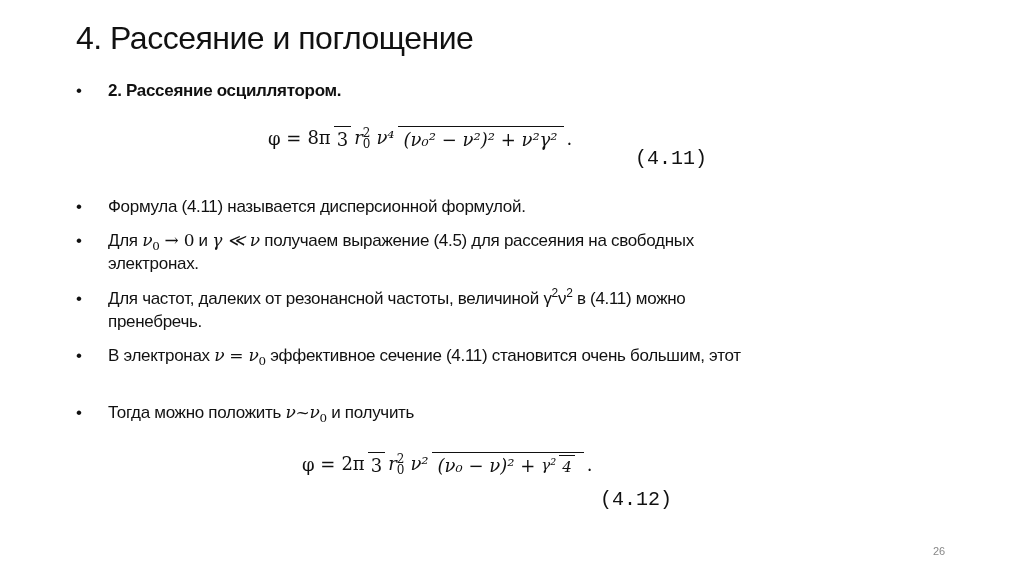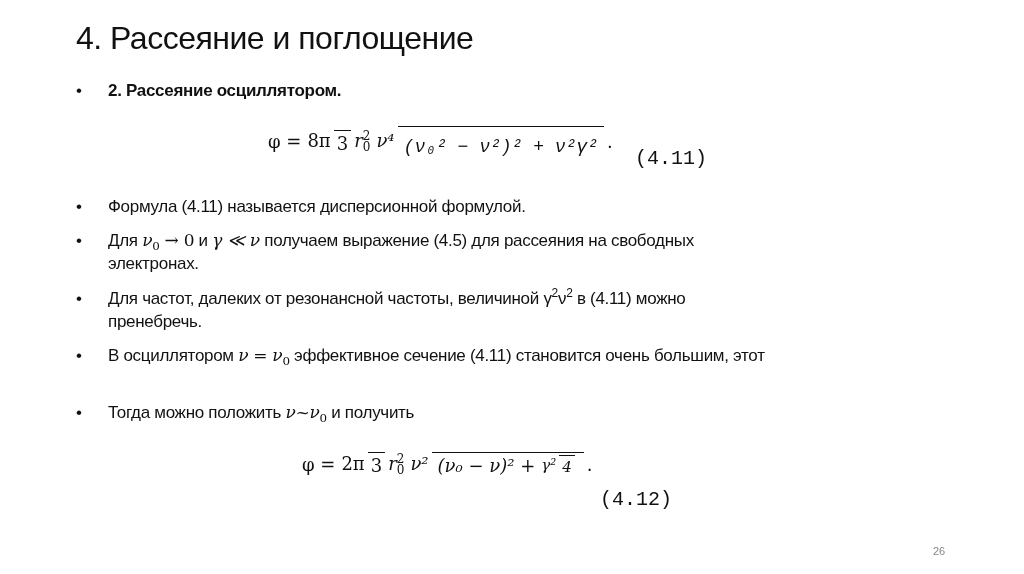--- a/index.html
+++ b/index.html
@@ -35,21 +35,21 @@
   <span class="frac">
     <span class="num">8π</span>
     <span class="den">3</span>
   </span>
   <span class="m"><span>r</span><span style="display:inline-flex;flex-direction:column;font-size:12px;line-height:11px;vertical-align:middle;font-style:normal;">
         <span>2</span>
         <span>0</span>
       </span></span>
   <span class="frac m">
     <span class="num">ν⁴</span>
-    <span class="den" style="padding:10px 6px 0;font-family:Liberation Mono, monospace;">(ν₀² − ν²)² + ν²γ²</span>
+    <span class="den" style="padding:2px 6px 0;">(ν₀² − ν²)² + ν²γ²</span>
   </span>
   <span>.</span>
 </div>
 <div class="eqno" style="left:635px; top:147px;">(4.11)</div>
 
 <div class="bullet" style="top:195px;">
   <span class="dot">•</span>
   <span class="txt">Формула (4.11) называется дисперсионной формулой.</span>
 </div>
 
@@ -58,21 +58,21 @@
   <span class="txt"><span>Для </span><span class="m">ν</span><sub class="mr">0</sub><span class="mr"> → 0</span><span> и </span><span class="m">γ ≪ ν</span><span> получаем выражение (4.5) для рассеяния на свободных</span><br><span>электронах.</span></span>
 </div>
 
 <div class="bullet" style="top:287px;">
   <span class="dot">•</span>
   <span class="txt"><span>Для частот, далеких от резонансной частоты, величиной γ</span><sup>2</sup><span>ν</span><sup>2</sup><span> в (4.11) можно</span><br><span>пренебречь.</span></span>
 </div>
 
 <div class="bullet" style="top:344px;">
   <span class="dot">•</span>
-  <span class="txt"><span>В осциллятором </span><span class="m">ν = ν</span><sub class="mr">0</sub><span> эффективное сечение (4.11) становится очень большим, этот</span><br></span>
+  <span class="txt"><span>В электронах </span><span class="m">ν = ν</span><sub class="mr">0</sub><span> эффективное сечение (4.11) становится очень большим, этот</span><br></span>
 </div>
 
 <div class="bullet" style="top:401px;">
   <span class="dot">•</span>
   <span class="txt"><span>Тогда можно положить </span><span class="m">ν~ν</span><sub class="mr">0</sub><span> и получить</span></span>
 </div>
 
 <div class="eq" style="left:302px; top:452px;">
   <span>φ =</span>
   <span class="frac">

